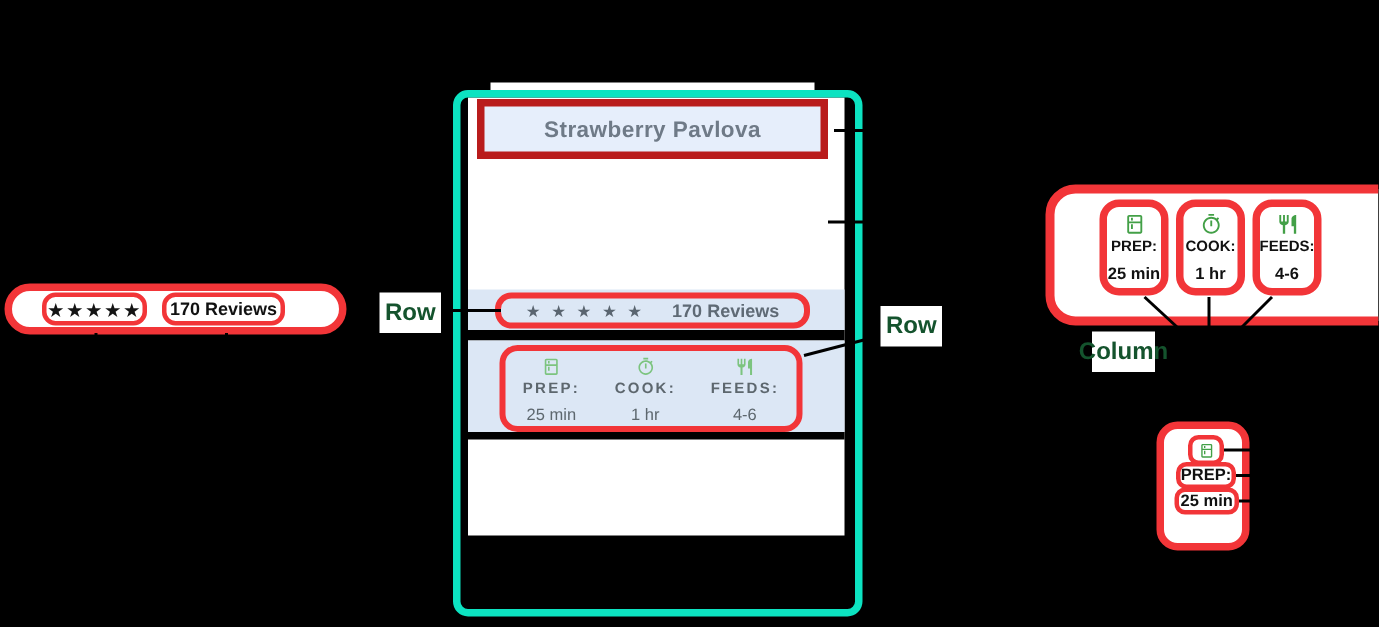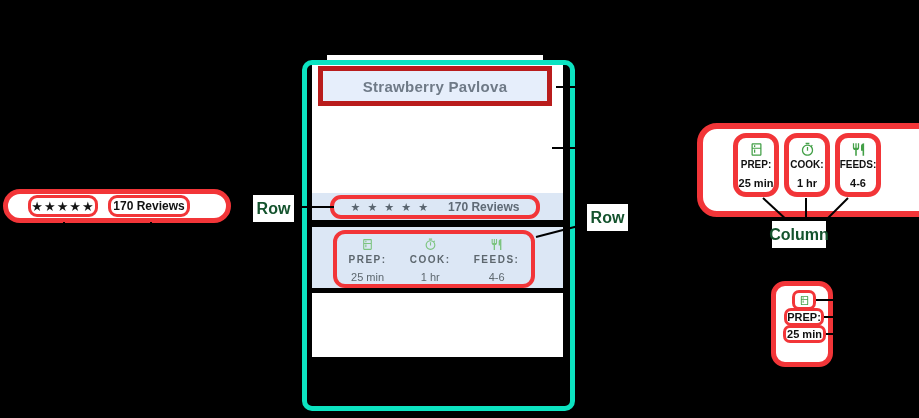--- a/index.html
+++ b/index.html
@@ -44,21 +44,21 @@
   .teal-frame{left:302px;top:60px;width:263px;height:341px;border:5px solid var(--teal);border-radius:10px;z-index:5;}
   .tick{background:#000;z-index:6;}
   .tick-title{left:556px;top:86px;width:26px;height:2px;}
   .tick-desc{left:552px;top:147px;width:24px;height:2px;}
 
   
   .lbl{background:#fff;color:#14532d;font-size:16px;display:flex;align-items:center;justify-content:center;z-index:7;font-weight:bold;}
   .row-left{left:253px;top:195px;width:41px;height:27px;}
   .row-left-line{left:294px;top:206px;width:40px;height:2px;background:#000;z-index:6;}
   .row-right{left:587px;top:204px;width:41px;height:27px;}
-  .column-label{left:772px;top:221px;width:54px;height:27px;text-align:center;}
+  .column-label{left:728px;top:221px;width:42px;height:27px;text-align:center;}
   .lines-overlay{left:0;top:0;width:919px;height:418px;z-index:6;pointer-events:none;}
 
   
   .lw-outer{
     left:3px;top:189px;width:198px;height:24px;border:5px solid var(--red);border-radius:18px;
     background:#fff;z-index:2;display:flex;align-items:center;gap:10px;padding-left:20px;
   }
   .lw-box{border:3px solid var(--red);border-radius:9px;background:#fff;height:16px;display:flex;align-items:center;justify-content:center;}
   .lw-stars{width:64px;font-size:13px;color:#141414;letter-spacing:1px;}
   .lw-reviews{width:76px;font-size:12px;font-weight:bold;color:#111;white-space:nowrap;}

